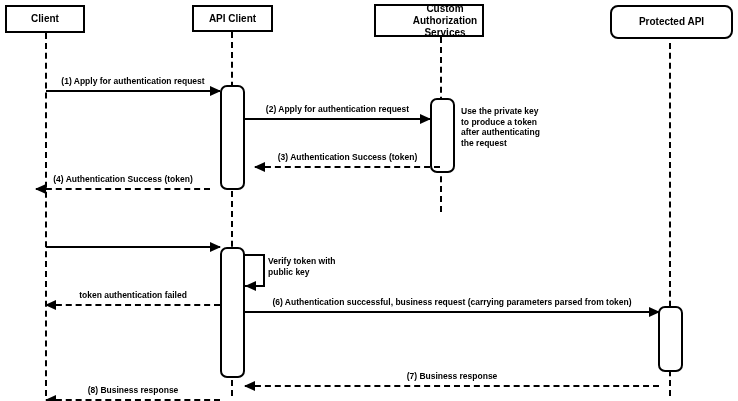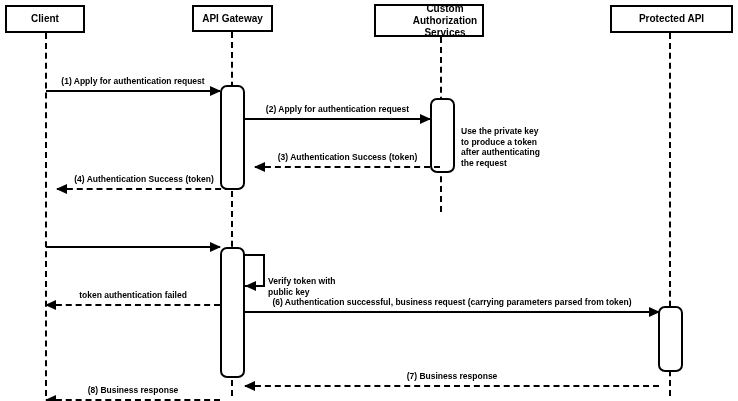--- a/index.html
+++ b/index.html
@@ -75,43 +75,42 @@
     border-bottom: 2px solid #000;
     z-index: 3;
   }
   .selfmsg .ah { left: 0; bottom: -6px; border-right: 11px solid #000; }
   .freetext {
     position: absolute;
     font-size: 8.5px;
     font-weight: bold;
     line-height: 10.5px;
     z-index: 3;
-    margin-top: 20px;
   }
 </style>
 </head>
 <body>
 
 <div id="canvas">
 
   <div class="lifeline" style="left:45px;  top:33px; height:363px;"></div>
   <div class="lifeline" style="left:231px; top:32px; height:364px;"></div>
   <div class="lifeline" style="left:440px; top:37px; height:175px;"></div>
   <div class="lifeline" style="left:669px; top:33px; height:363px;"></div>
 
   <div class="actor" style="left:5px;   top:5px; width:80px;  height:28px;">
     <span>Client</span>
   </div>
   <div class="actor" style="left:192px; top:5px; width:81px;  height:27px;">
-    <span>API Gateway</span>
+    <span>API Client</span>
   </div>
   <div class="actor" style="left:374px; top:4px; width:110px; height:33px;padding-left:32px;">
     <span>Custom Authorization Services</span>
   </div>
-  <div class="actor" style="left:610px; top:5px; width:123px; height:28px;">
+  <div class="actor" style="left:610px; top:5px; width:123px; height:34px;border-radius:8px;">
     <span>Protected API</span>
   </div>
 
   <div class="activation" style="left:220px; top:85px;  height:105px;"></div>
   <div class="activation" style="left:430px; top:98px;  height:75px;"></div>
   <div class="activation" style="left:220px; top:247px; height:131px;"></div>
   <div class="activation" style="left:658px; top:306px; height:66px;"></div>
 
   <div class="msg solid" style="left:46px; top:72px; width:174px;">
     <div class="lbl">(1) Apply for authentication request</div>
@@ -124,21 +123,21 @@
     <div class="line"></div>
     <div class="ah r"></div>
   </div>
 
   <div class="msg dashed" style="left:255px; top:148px; width:185px;">
     <div class="lbl">(3) Authentication Success (token)</div>
     <div class="line"></div>
     <div class="ah l"></div>
   </div>
 
-  <div class="msg dashed" style="left:57px; top:170px; width:174px;">
+  <div class="msg dashed" style="left:36px; top:170px; width:174px;">
     <div class="lbl">(4) Authentication Success (token)</div>
     <div class="line"></div>
     <div class="ah l"></div>
   </div>
 
   <div class="msg solid" style="left:46px; top:228px; width:174px;">
     <div class="line"></div>
     <div class="ah r"></div>
   </div>
 

